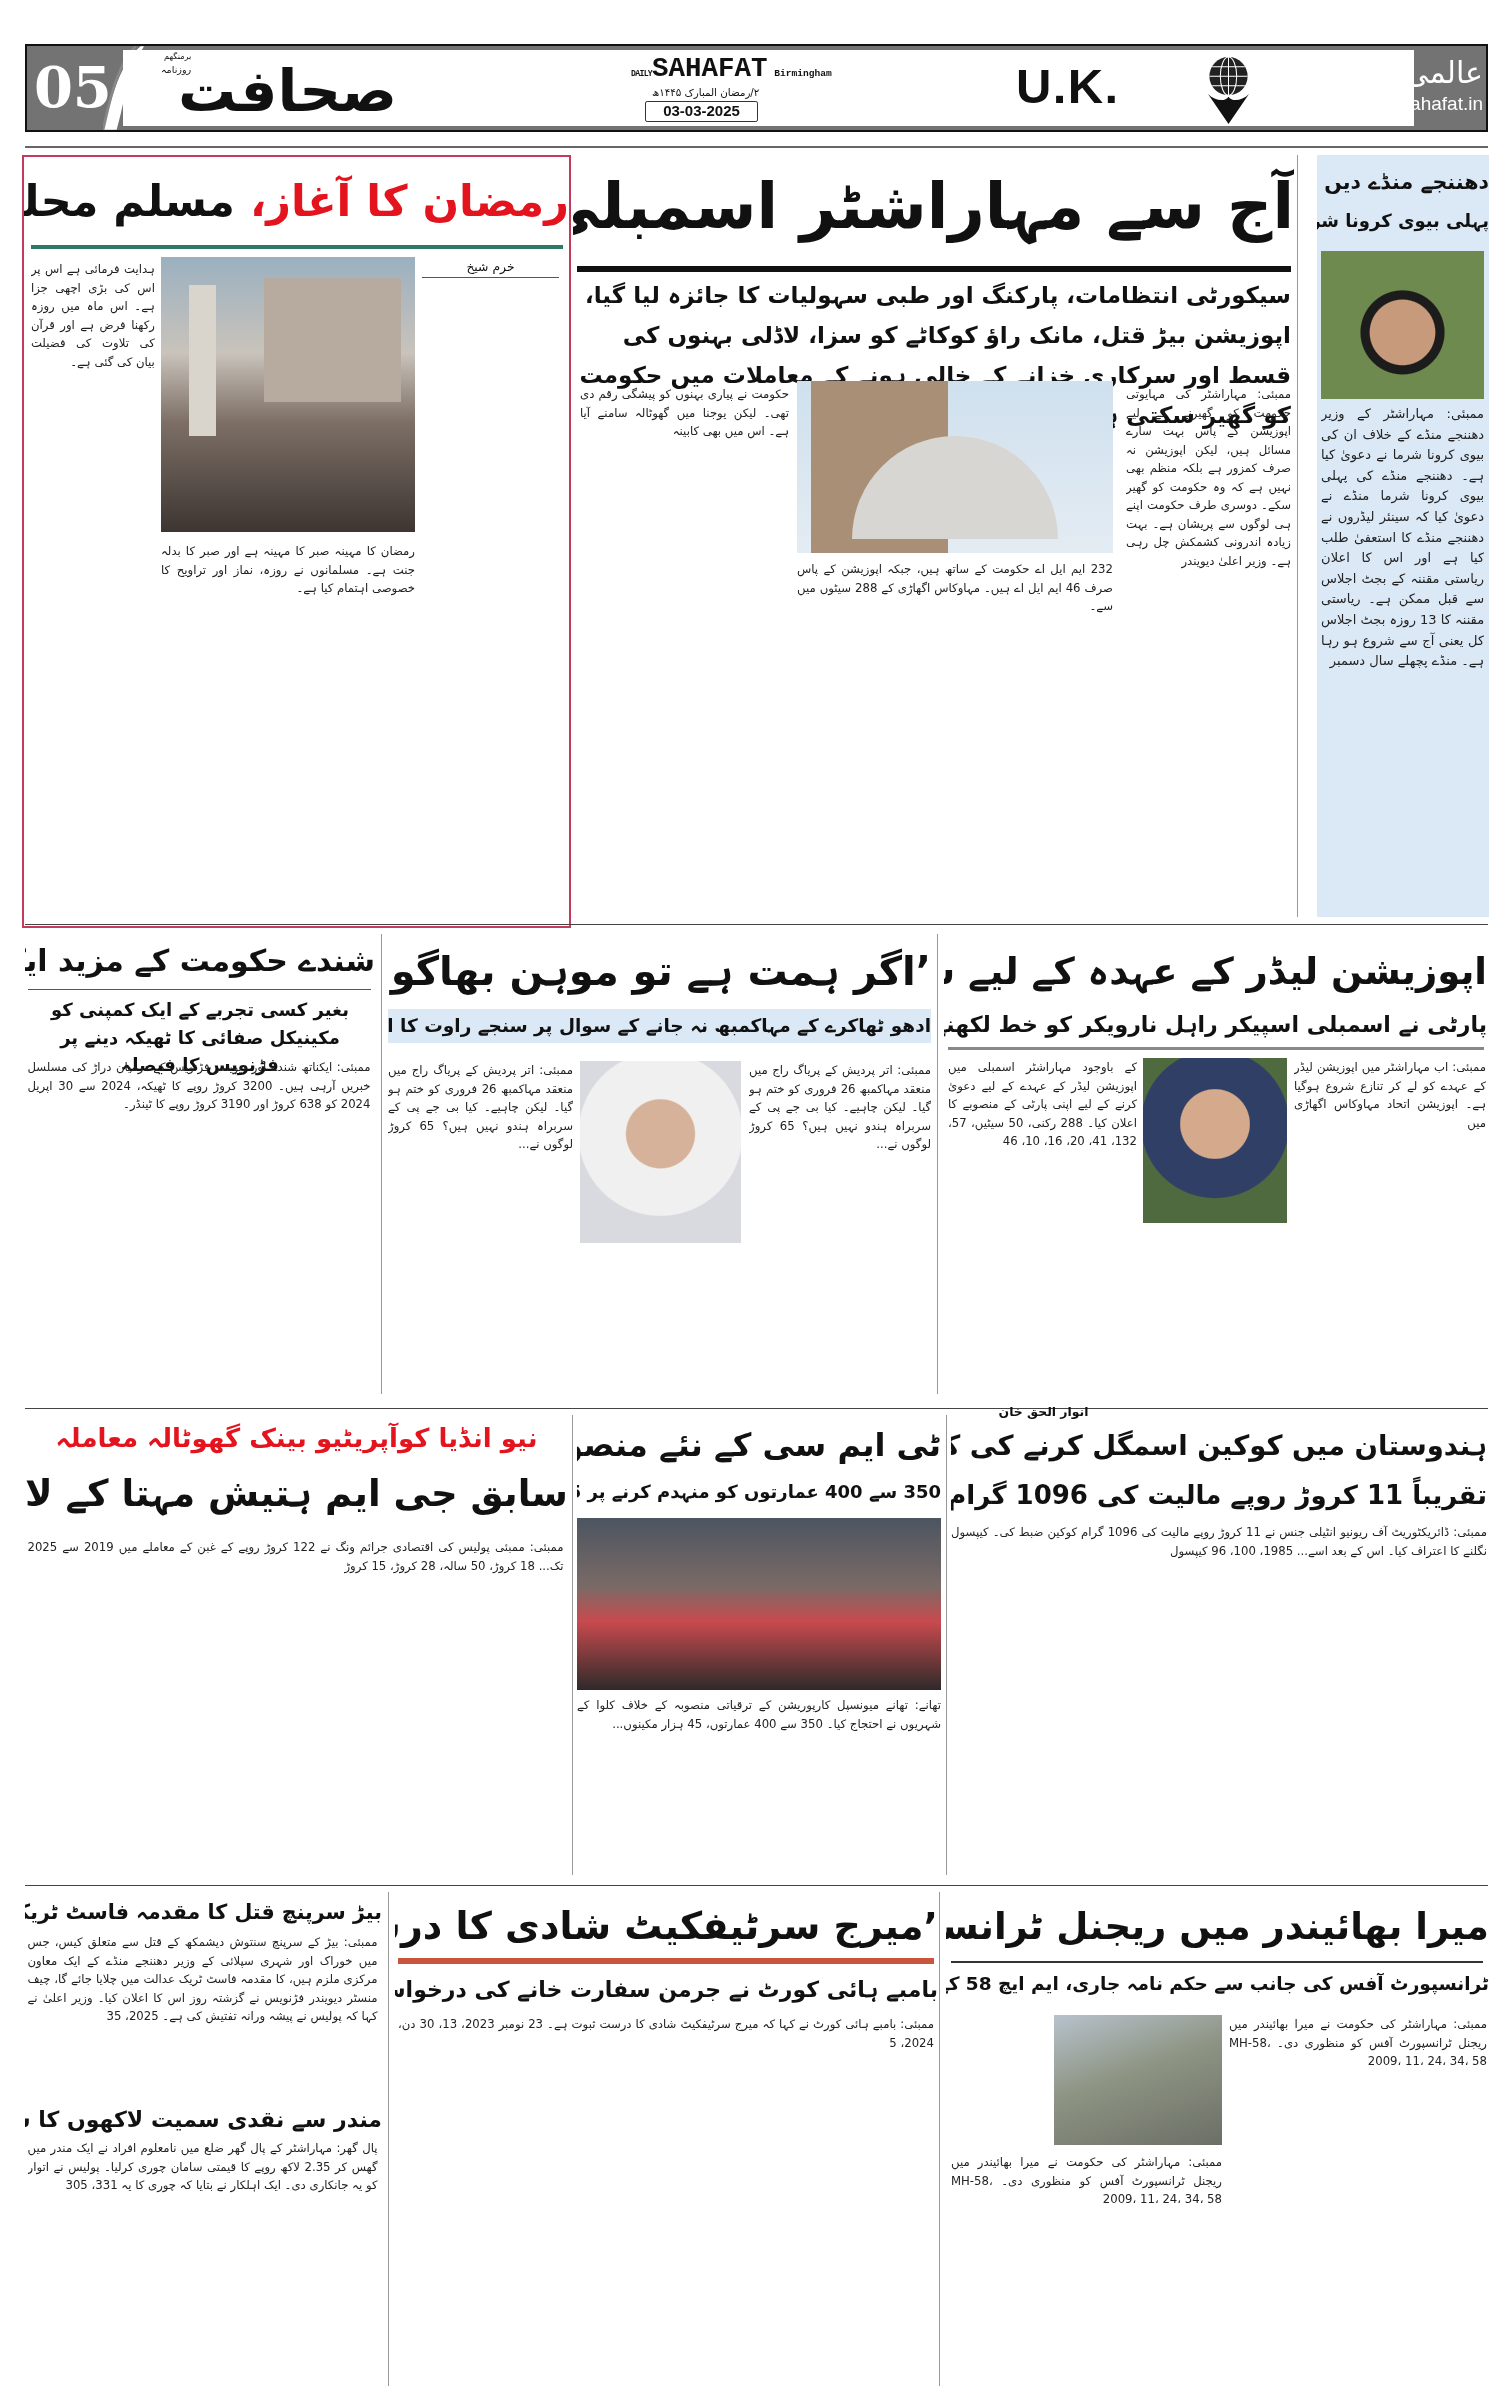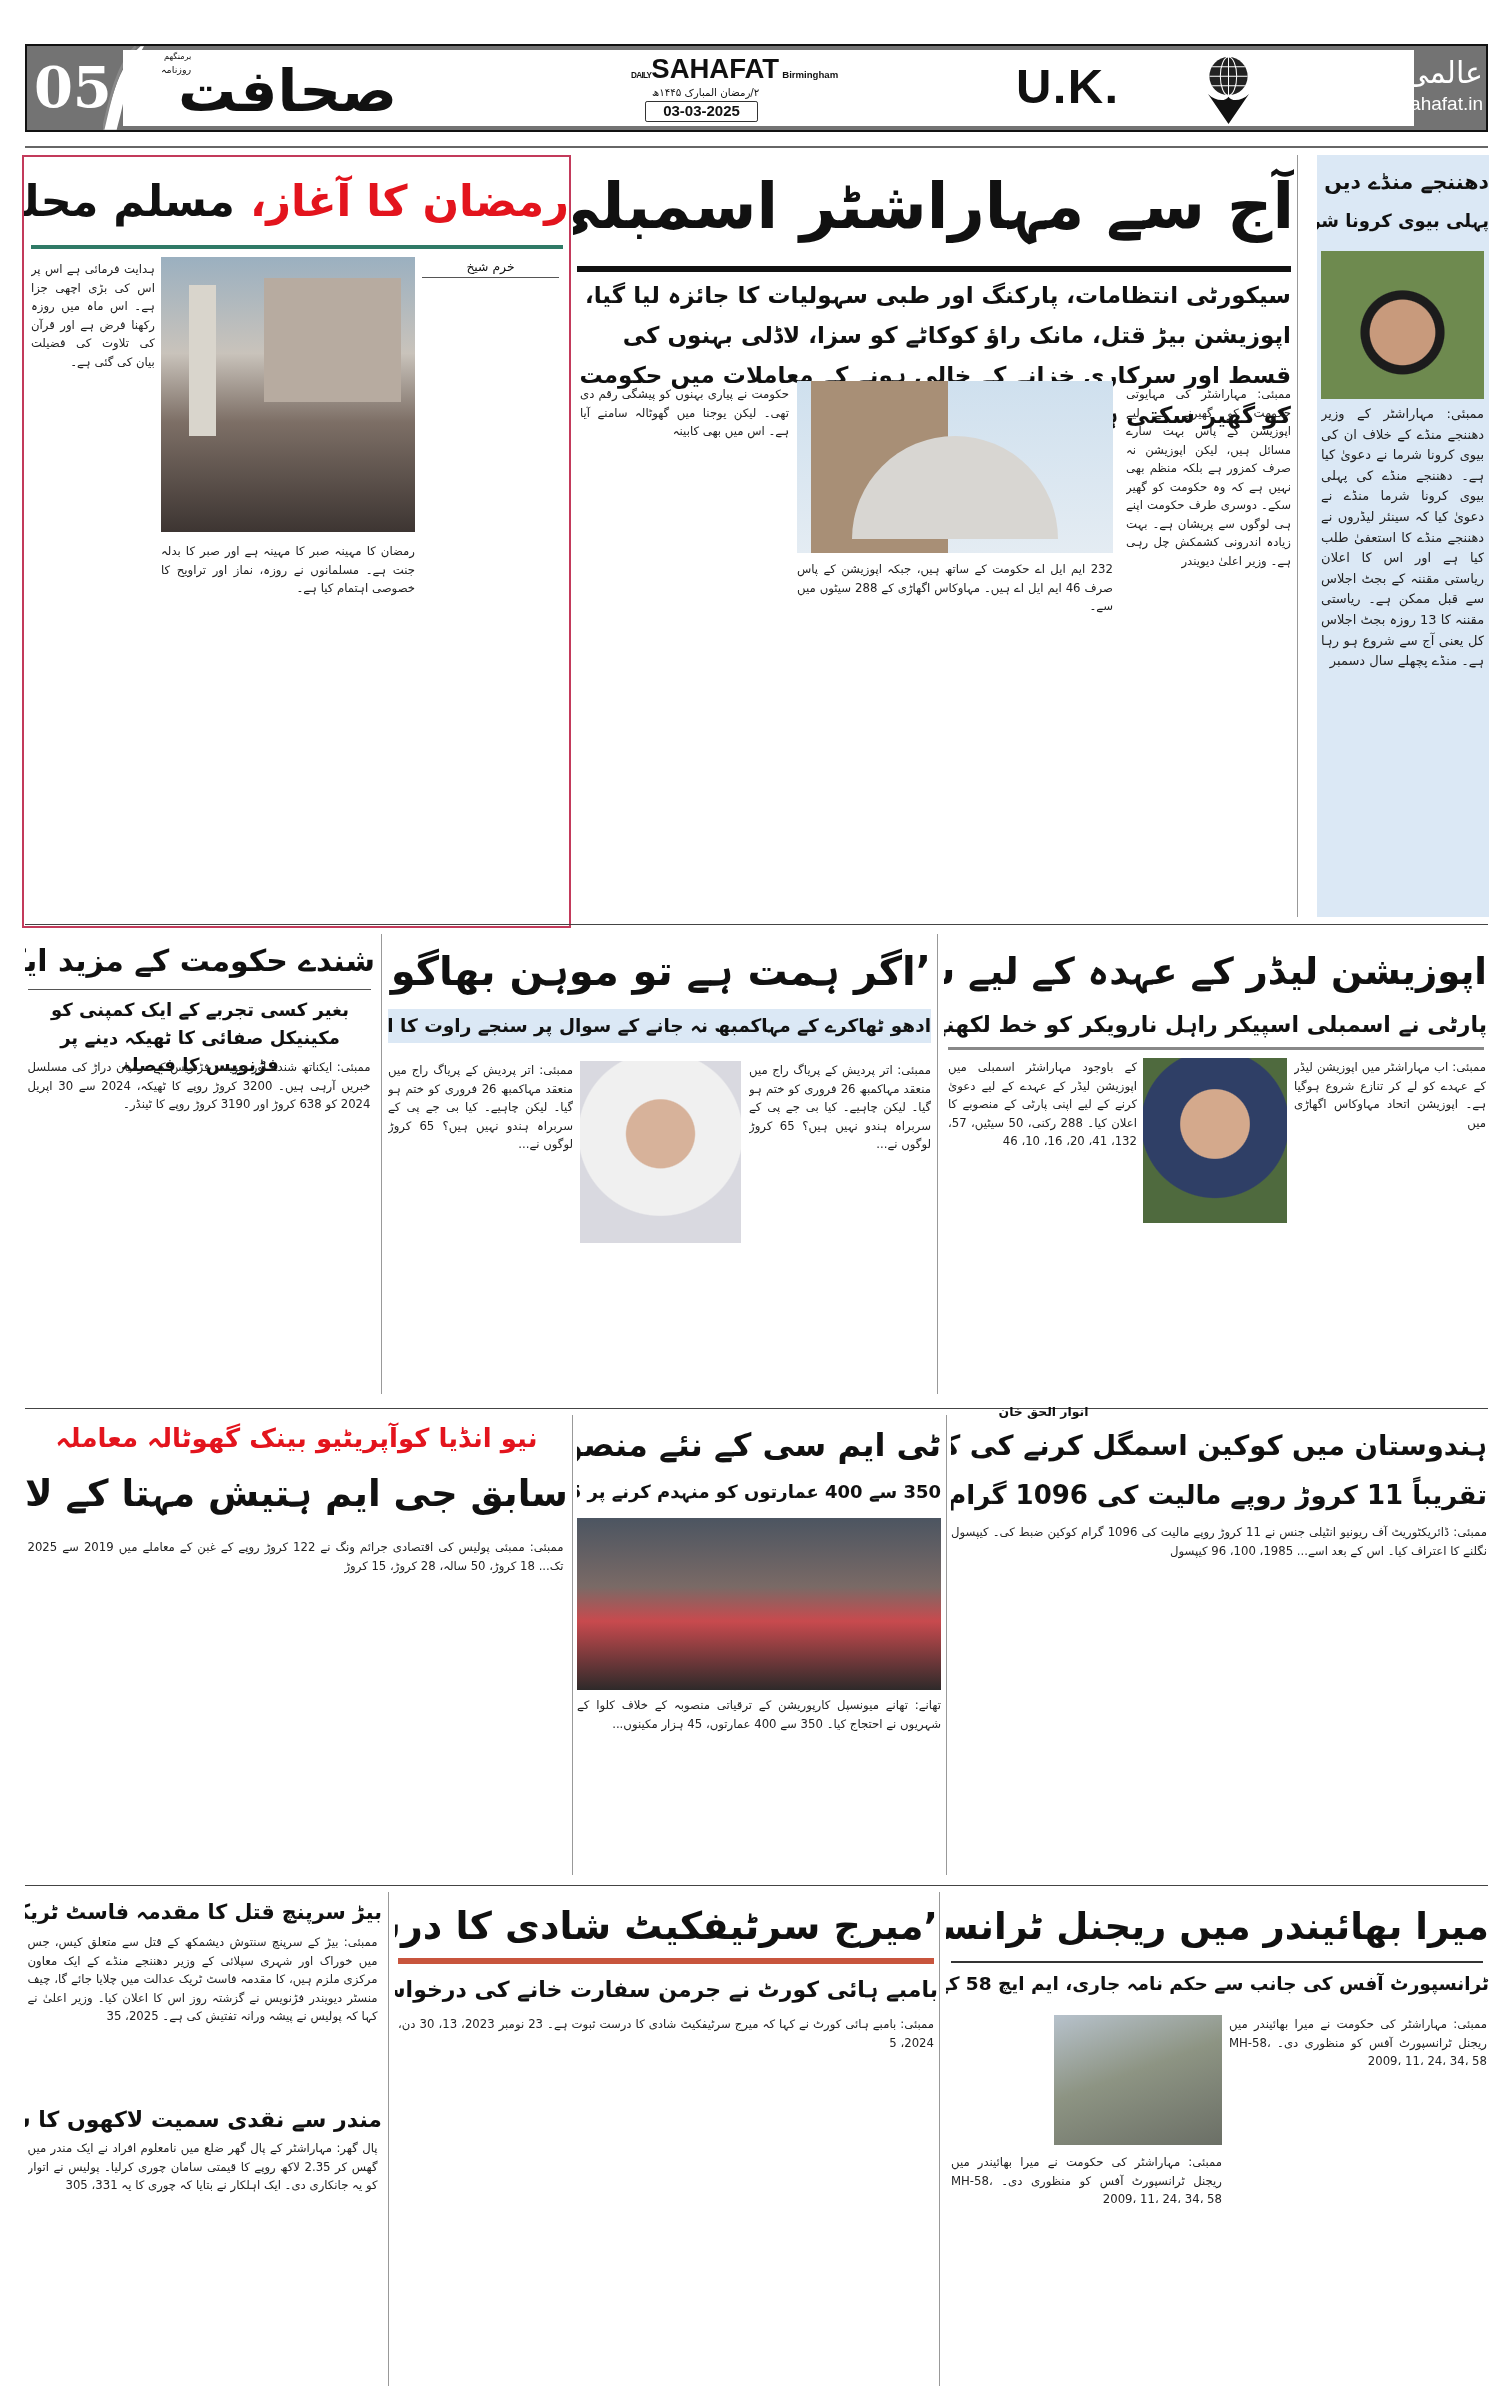--- a/index.html
+++ b/index.html
@@ -3,21 +3,21 @@
 <meta charset="utf-8">
 <style>
   *{box-sizing:border-box;margin:0;padding:0}
   body{width:1511px;height:2401px;background:#fff;font-family:"DejaVu Sans",sans-serif;color:#111;position:relative;overflow:hidden}
   .abs{position:absolute}
   .rtl{direction:rtl;text-align:right}
   
   .mast{left:25px;top:44px;width:1463px;height:88px;background:#737373;border:2.1px solid #111}
   .pageno{left:6.9px;top:6.9px;width:76px;height:69px;color:#fff;font-family:"DejaVu Serif",serif;font-weight:bold;font-size:56px;line-height:69px;text-align:center}
   .logo-ur{left:151px;top:6.9px;font-size:58px;font-weight:bold;line-height:69px;direction:rtl}
-  .daily{left:604px;top:4.1px;font-family:Liberation Sans, sans-serif;font-weight:bold}
+  .daily{left:604px;top:4.1px;font-family:Liberation Mono, monospace;font-weight:bold}
   .daily .d1{font-size:8.2px;letter-spacing:-0.7px}
   .daily .d2{font-size:27.5px}
   .daily .d3{font-size:9.6px}
   .datebox{left:621px;top:55px;width:113px;height:20.6px;border:1.4px solid #333;border-radius:2.1px;font-family:"Liberation Sans",sans-serif;font-weight:bold;font-size:15px;text-align:center;line-height:18px}
   .uk{left:989px;top:11px;font-family:"Liberation Sans",sans-serif;font-weight:bold;font-size:49px;letter-spacing:1.4px}
   .brand{left:1257px;top:5.5px;width:227px;height:76px;color:#fff;text-align:right}
   .brand .b1{font-size:30px;direction:rtl;line-height:41px}
   .brand .b2{font-family:"Liberation Sans",sans-serif;font-size:19px}
   .rule{height:2.1px;background:#666}
   

